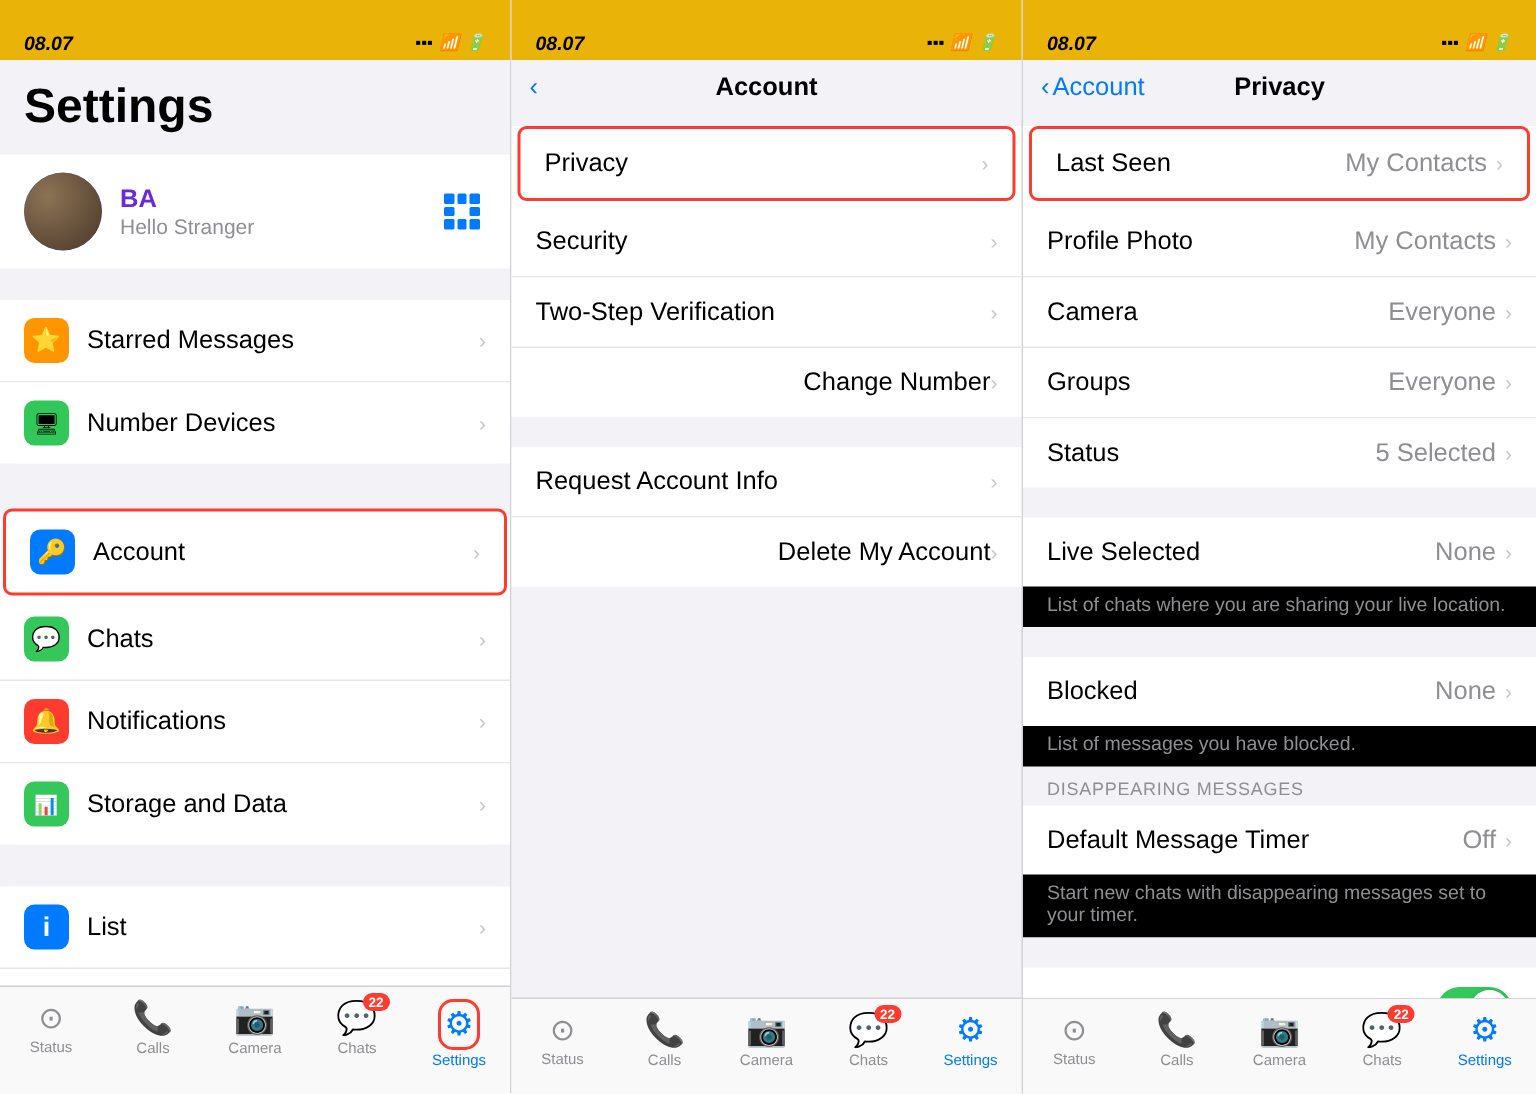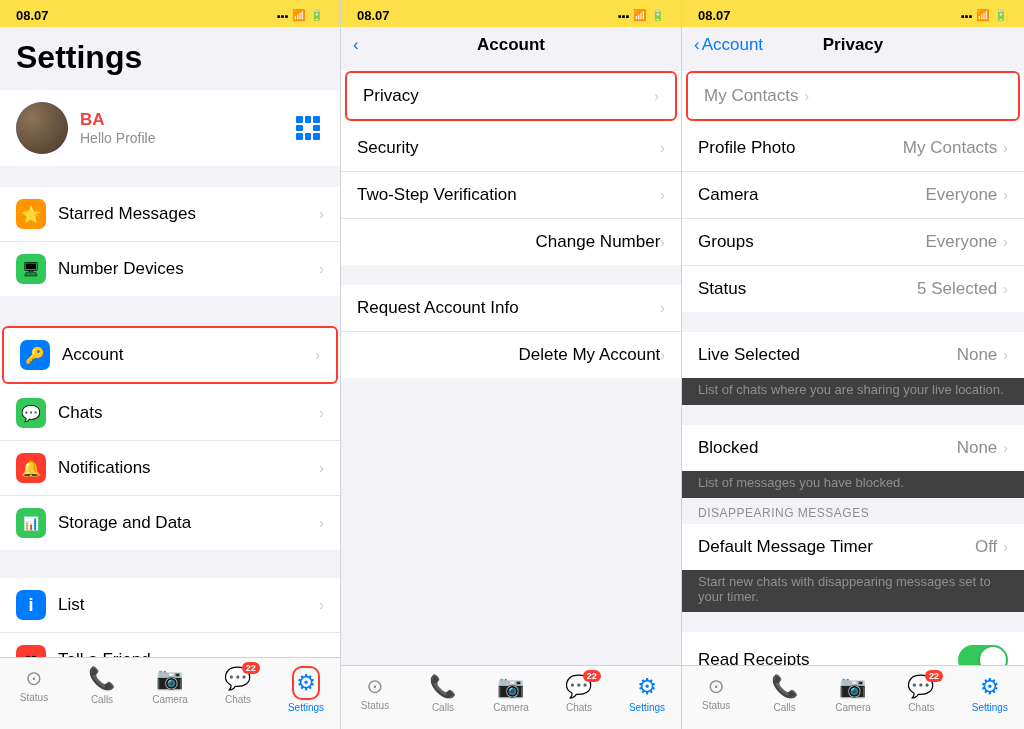--- a/index.html
+++ b/index.html
@@ -17,24 +17,25 @@
       background: #f2f2f7;
       display: flex;
       flex-direction: column;
       border-right: 1px solid #d1d1d6;
       flex-shrink: 0;
     }
     .status-bar {
       display: flex;
       justify-content: space-between;
       align-items: center;
-      padding: 8px 16px 4px;
-      background: #fde047;
+      padding: 21px 16px 4px;
+      background: #eab308;
       font-size: 13px;
       font-weight: 600;
+      font-style: italic;
     }
     .status-icons {
       display: flex;
       gap: 4px;
       align-items: center;
       font-size: 11px;
     }
     .panel-content {
       flex: 1;
       overflow-y: auto;
@@ -76,21 +77,21 @@
       font-size: 20px;
       font-weight: 600;
       overflow: hidden;
     }
     .avatar-img {
       width: 100%;
       height: 100%;
       background: radial-gradient(circle at 30% 30%, #8B7355, #4a3728);
       border-radius: 50%;
     }
-    .profile-name { font-size: 17px; font-weight: 600; color: #ef4444; }
+    .profile-name { font-size: 17px; font-weight: 600; color: #6d28d9; }
     .profile-status { font-size: 14px; color: #8e8e93; }
     .qr-icon {
       width: 32px;
       height: 32px;
       display: grid;
       grid-template-columns: 1fr 1fr 1fr;
       grid-template-rows: 1fr 1fr 1fr;
       gap: 2px;
       padding: 4px;
     }
@@ -216,21 +217,21 @@
       font-size: 12px;
       color: #8e8e93;
       text-transform: uppercase;
       padding: 8px 16px 4px;
       letter-spacing: 0.5px;
     }
     .sub-text {
       font-size: 13px;
       color: #8e8e93;
       padding: 4px 16px 8px;
-      background: #404040;
+      background: #000000;
     }
     .toggle {
       width: 50px;
       height: 30px;
       border-radius: 15px;
       background: #34c759;
       position: relative;
       flex-shrink: 0;
     }
     .toggle-knob {
@@ -262,21 +263,21 @@
       <div class="settings-title">Settings</div>
     </div>
 
     <div class="profile-row">
       <div class="profile-left">
         <div class="avatar">
           <div class="avatar-img"></div>
         </div>
         <div>
           <div class="profile-name">BA</div>
-          <div class="profile-status">Hello Profile</div>
+          <div class="profile-status">Hello Stranger</div>
         </div>
       </div>
       <div class="qr-icon">
         <div class="qr-cell"></div>
           <div class="qr-cell"></div>
           <div class="qr-cell"></div>
         <div class="qr-cell"></div>
           <div class="qr-cell" style="background:transparent"></div>
           <div class="qr-cell"></div>
         <div class="qr-cell"></div>
@@ -460,20 +461,21 @@
       <span>Account</span>
     </div>
     <span class="nav-title">Privacy</span>
   </div>
 
   <div class="panel-content">
 
     <div class="list-section">
 
       <div class="privacy-row" style="border: 2px solid #ff3b30; margin: 4px; border-radius: 6px;">
+        <span class="privacy-label">Last Seen</span>
         <span class="privacy-value">My Contacts</span>
         <span class="privacy-chevron">›</span>
       </div>
       <div class="privacy-row">
         <span class="privacy-label">Profile Photo</span>
         <span class="privacy-value">My Contacts</span>
         <span class="privacy-chevron">›</span>
       </div>
       <div class="privacy-row">
         <span class="privacy-label">Camera</span>

